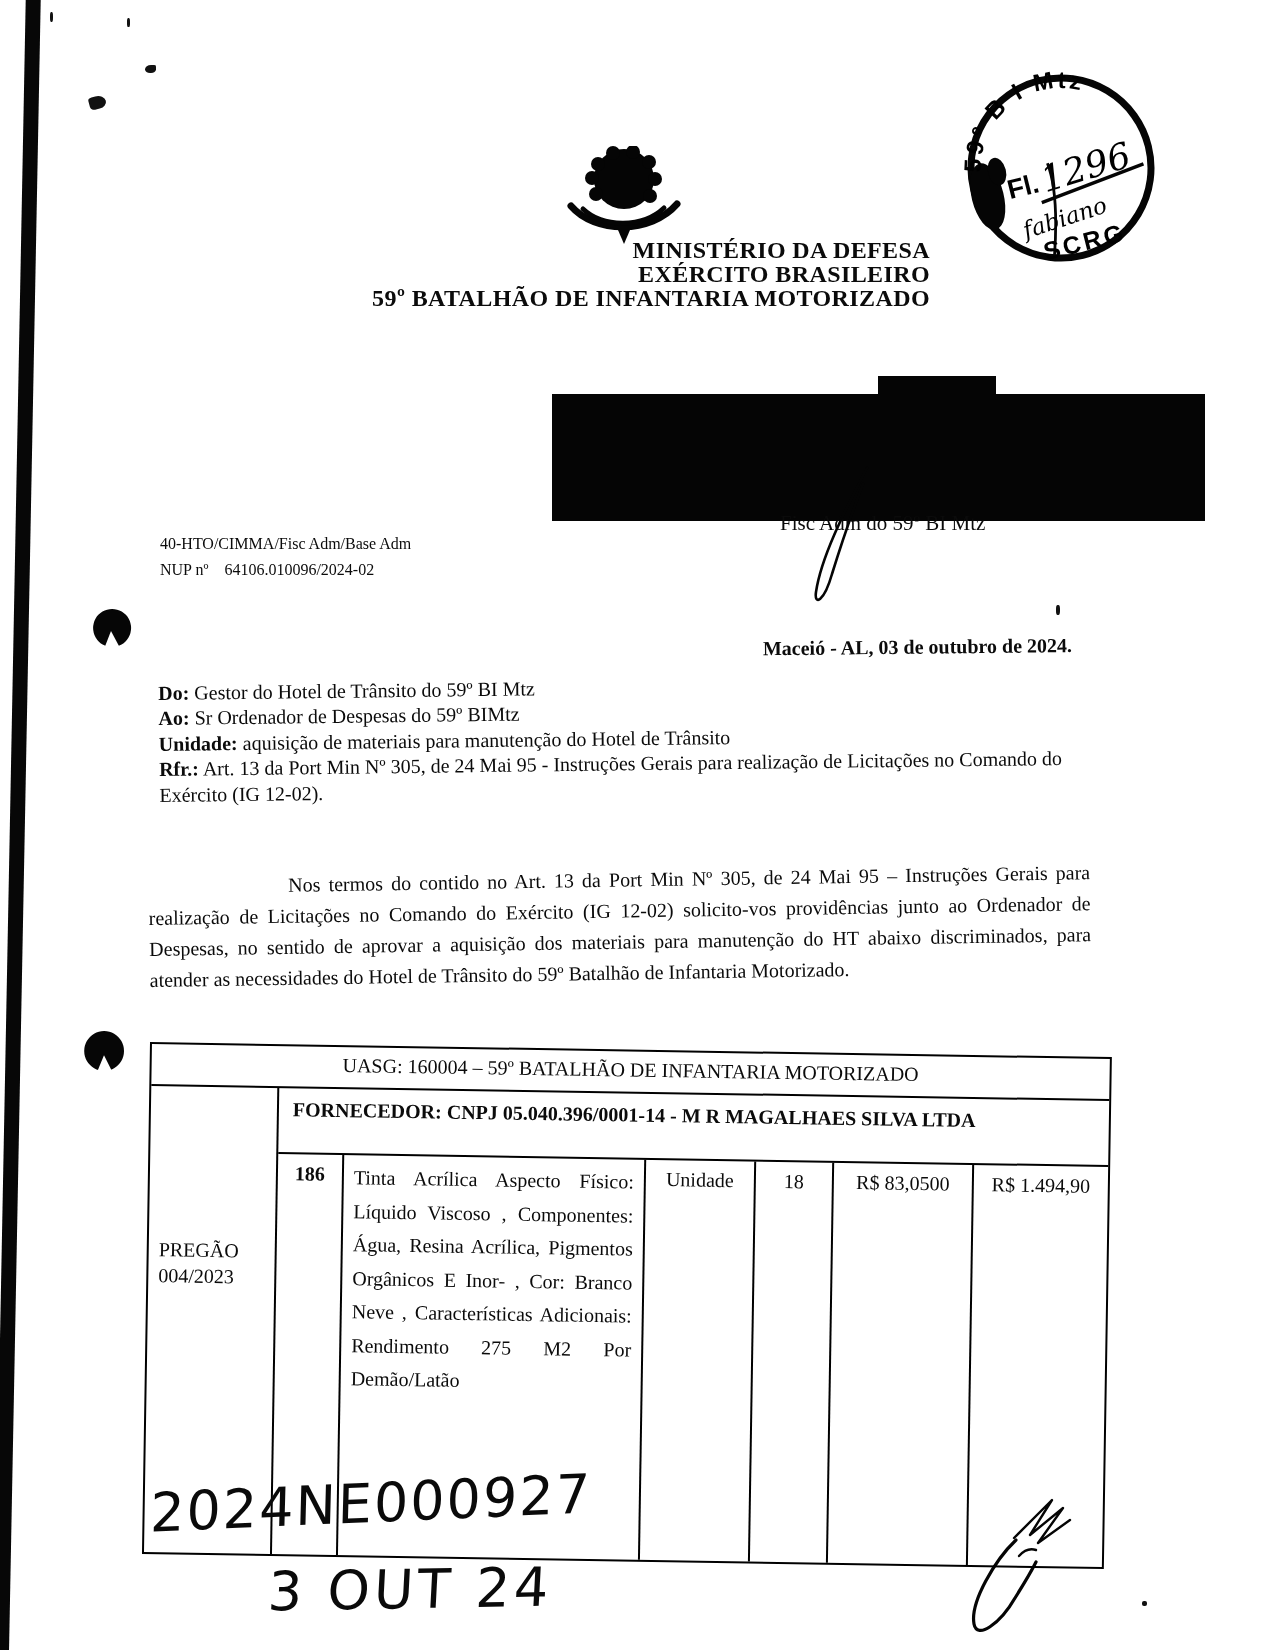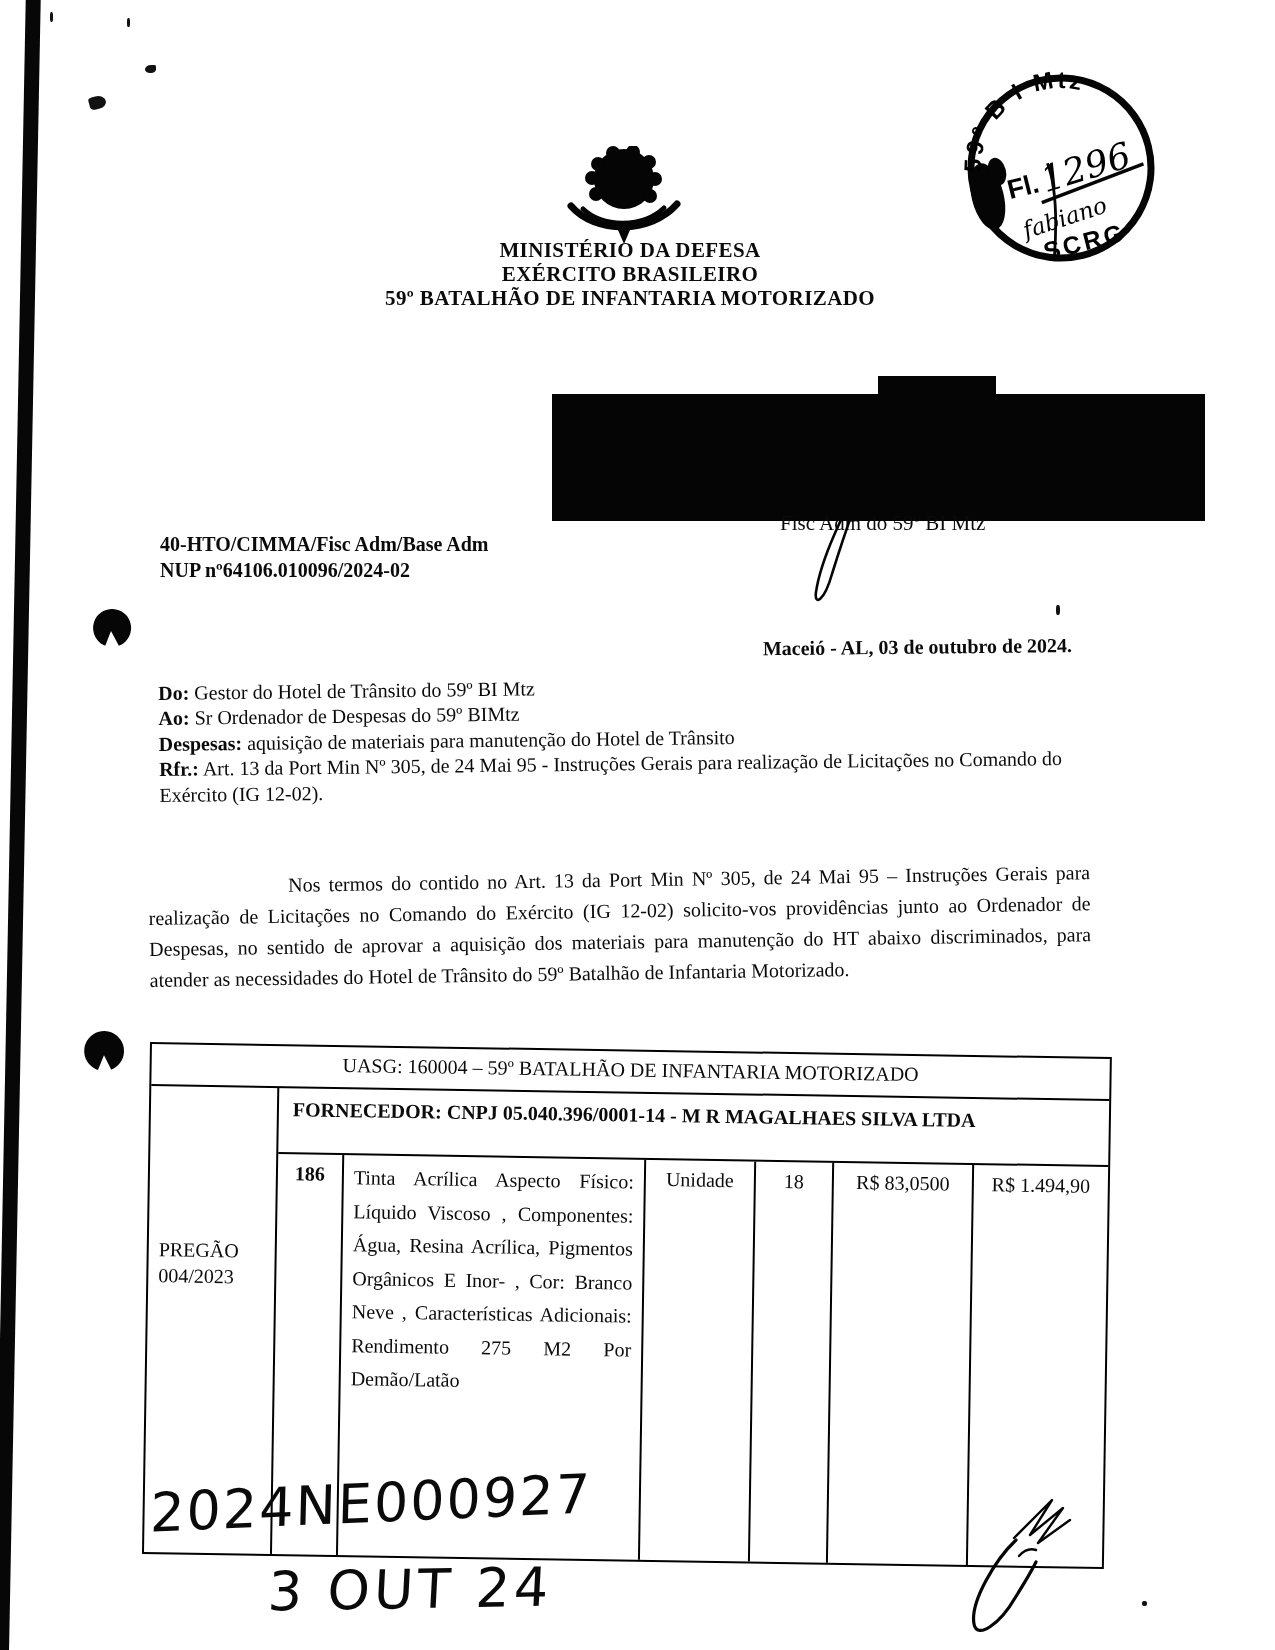--- a/index.html
+++ b/index.html
@@ -7,29 +7,29 @@
     position:relative;width:1275px;height:1650px;background:#fff;
     margin:0 auto;overflow:hidden;
     font-family:"Liberation Serif","DejaVu Serif",serif;color:#0b0b0b;
   }
   .abs{position:absolute;}
   
   .scan-bar{left:26px;top:-15px;width:15px;height:1690px;background:#070707;
     transform:rotate(1.1deg);transform-origin:top left;}
   .speck{background:#111;border-radius:40%;}
   
-  .org-header{left:330px;top:238px;width:600px;text-align:center;
-    font-weight:bold;font-size:21px;line-height:24px;letter-spacing:.4px;}
+  .org-header{left:330px;top:238px;width:600px;text-align:right;
+    font-weight:bold;font-size:24px;line-height:24px;letter-spacing:.4px;}
   .org-header div{white-space:nowrap;}
   
   .redact{background:#050505;}
   .redact-caption{left:780px;top:511px;font-size:21px;white-space:nowrap;}
   
-  .ref-block{left:160px;top:531px;font-weight:bold;font-size:20px;line-height:26px;}
-  .nup-val{margin-left:0;}
+  .ref-block{left:160px;top:531px;font-weight:normal;font-size:16px;line-height:26px;}
+  .nup-val{margin-left:16px;}
   
   .dateline{left:700px;top:636px;width:372px;text-align:right;font-weight:bold;
     font-size:20px;transform:rotate(-0.6deg);white-space:nowrap;}
   
   .fields{left:158px;top:681px;width:945px;font-size:20px;line-height:25.4px;
     transform:rotate(-0.7deg);transform-origin:top left;}
   .fields .lbl{font-weight:bold;font-family:Liberation Serif, serif;}
   
   .body-par{left:148px;top:872px;width:942px;font-size:20px;line-height:31px;
     text-align:justify;text-indent:140px;transform:rotate(-0.9deg);
@@ -143,21 +143,21 @@
     <div class="nowrap">
       <span>NUP nº</span><span class="nup-val">64106.010096/2024-02</span>
     </div>
   </div>
 
   <div class="abs dateline">Maceió - AL, 03 de outubro de 2024.</div>
 
   <div class="abs fields">
     <div><span class="lbl">Do:</span> <span>Gestor do Hotel de Trânsito do 59º BI Mtz</span></div>
     <div><span class="lbl">Ao:</span> <span>Sr Ordenador de Despesas do 59º BIMtz</span></div>
-    <div><span class="lbl">Despesas:</span> <span>aquisição de materiais para manutenção do Hotel de Trânsito</span></div>
+    <div><span class="lbl">Unidade:</span> <span>aquisição de materiais para manutenção do Hotel de Trânsito</span></div>
     <div><span class="lbl">Rfr.:</span> <span>Art. 13 da Port Min Nº 305, de 24 Mai 95 - Instruções Gerais para realização de Licitações no Comando do Exército (IG 12-02).</span></div>
   </div>
 
   <div class="abs body-par">Nos termos do contido no Art. 13 da Port Min Nº 305, de 24 Mai 95 – Instruções Gerais para realização de Licitações no Comando do Exército (IG 12-02) solicito-vos providências junto ao Ordenador de Despesas, no sentido de aprovar a aquisição dos materiais para manutenção do HT abaixo discriminados, para atender as necessidades do Hotel de Trânsito do 59º Batalhão de Infantaria Motorizado.</div>
 
   <div class="abs doc-table">
     <div class="t-uasg">UASG: 160004 – 59º BATALHÃO DE INFANTARIA MOTORIZADO</div>
     <div class="t-body">
       <div class="t-pregao">
         <div>PREGÃO</div>

